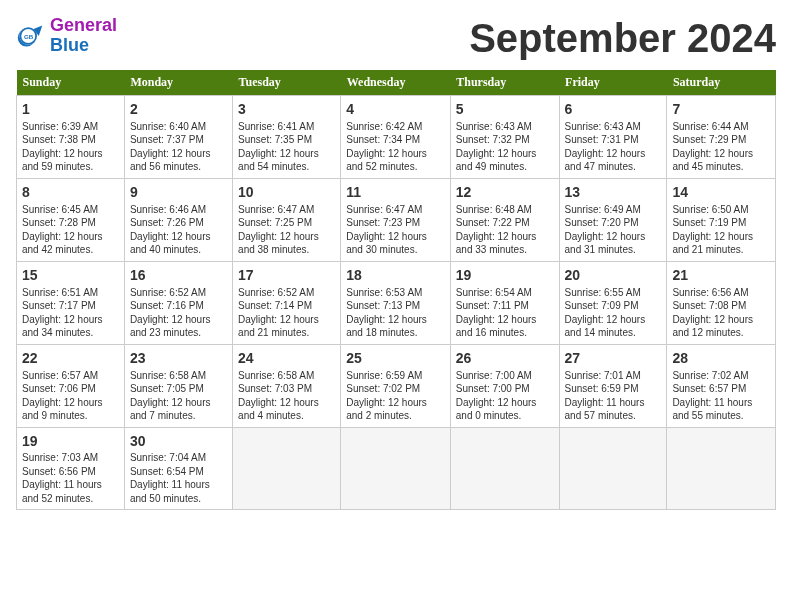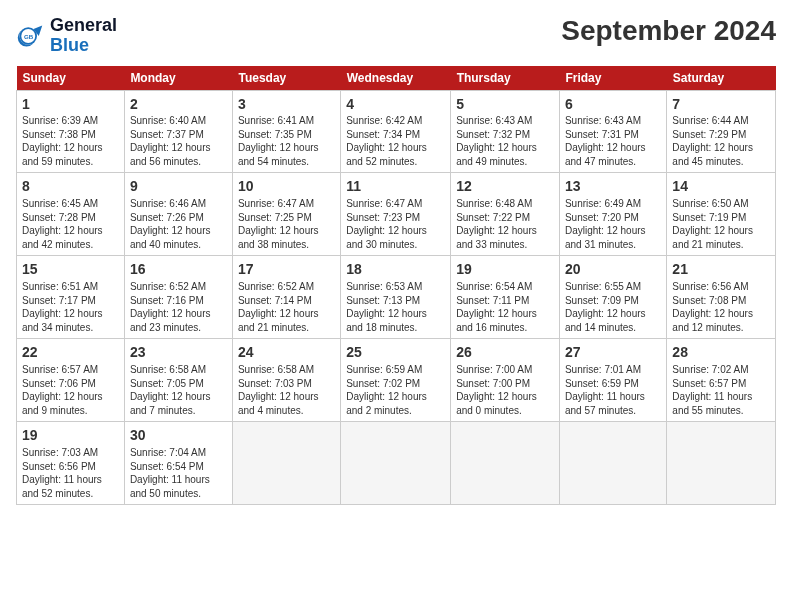--- a/index.html
+++ b/index.html
@@ -25,51 +25,52 @@
       align-items: center;
       gap: 6px;
     }
     .logo-text {
       font-size: 18px;
       font-weight: bold;
       color: #333;
       line-height: 1.1;
     }
     .logo-text span {
-      color: #0f172a;
+      color: #a21caf;
     }
     .logo-icon {
       width: 28px;
       height: 28px;
     }
     .title-block {
       text-align: right;
     }
     .month-title {
-      font-size: 28px;
+      font-size: 40px;
       font-weight: bold;
       color: #333;
       line-height: 1.1;
     }
     .subtitle {
       font-size: 14px;
       color: #555;
     }
     table {
       width: 100%;
       border-collapse: collapse;
       font-size: 10px;
     }
     th {
-      background-color: #b91c1c;
+      background-color: #4d7c0f;
       color: #fff;
       text-align: left;
       padding: 5px 6px;
       font-size: 12px;
       font-weight: bold;
+      font-family: Liberation Serif, serif;
     }
     td {
       border: 1px solid #ccc;
       vertical-align: top;
       padding: 4px 5px;
       width: 113px;
       height: 78px;
       color: #333;
       line-height: 1.35;
     }

